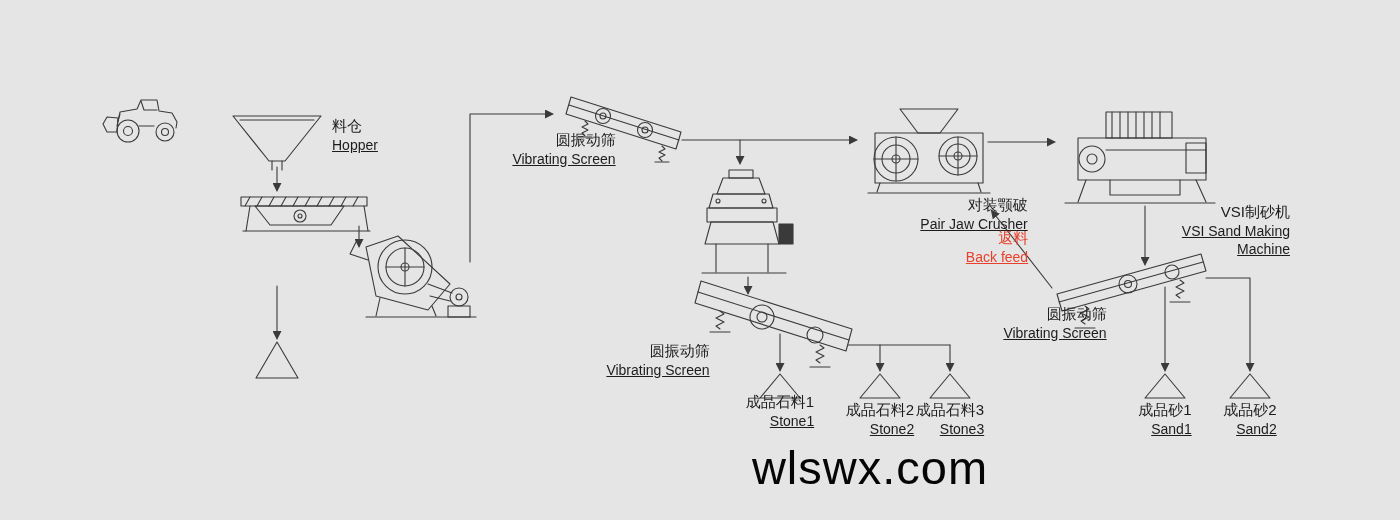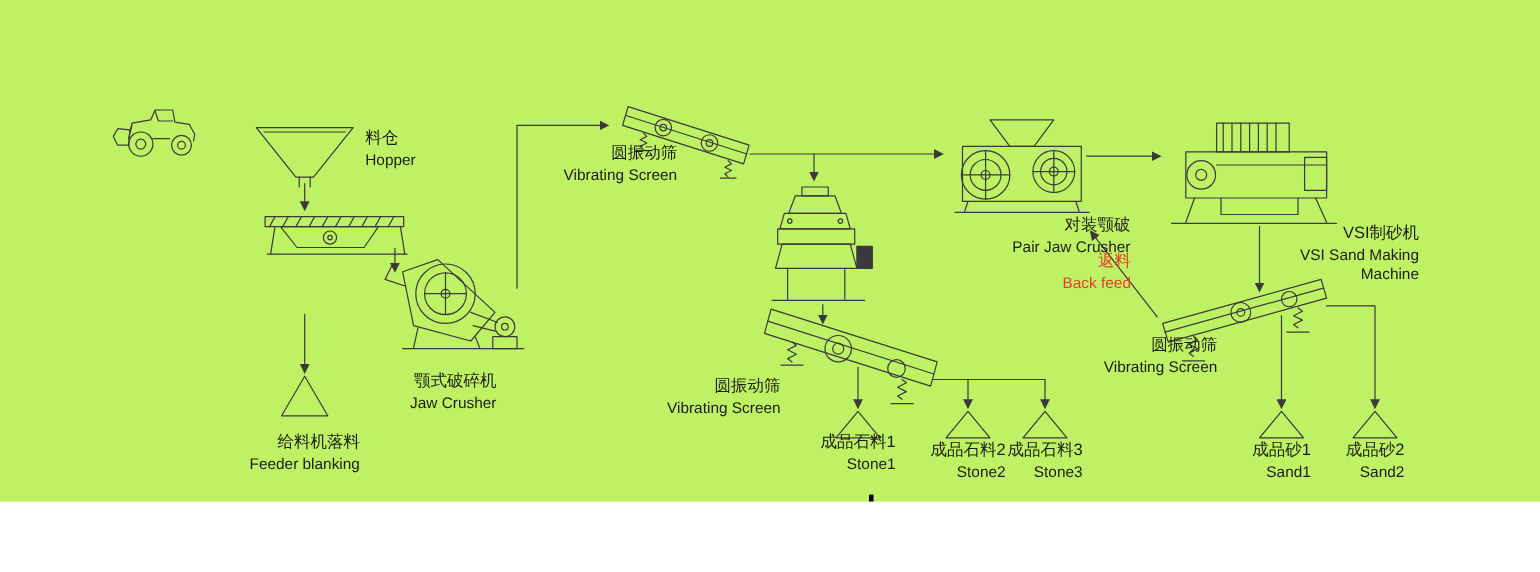--- a/index.html
+++ b/index.html
@@ -1,37 +1,37 @@
 <!DOCTYPE html>
 <html><head>
 <meta charset="utf-8">
 <style>
   html,body{margin:0;padding:0;}
   .stage{
     position:relative;
-    width:1400px;height:456px;
-    background:#bef264;
+    width:1400px;height:520px;
+    background:#e5e5e5;
     overflow:hidden;
     font-family:"Liberation Sans","DejaVu Sans",sans-serif;
     color:#1c1c1c;
   }
   .diagram-svg{position:absolute;left:0;top:0;z-index:1;}
   .m path,.m rect,.m circle,.m line,.ln{
     stroke:#3a3a3a;fill:none;stroke-width:1.1;
     stroke-linecap:round;stroke-linejoin:round;
   }
   .label{
     position:absolute;z-index:2;
     text-align:right;transform:translateX(-50%);
     line-height:1.3;white-space:nowrap;
   }
   .label.wrap{white-space:normal;}
   .label.leftalign{transform:none;text-align:left;}
   .label .zh{font-size:15px;}
-  .label .en{font-size:14px;}
+  .label .en{font-size:14px;text-decoration:underline;}
   .label.red{color:#e8402a;}
   .watermark{
     position:absolute;z-index:2;
     transform:translateX(-50%);
     font-size:47px;color:#050505;letter-spacing:1px;margin-left:48px;
   }
 </style>
 </head>
 <body>
 
@@ -191,29 +191,21 @@
     <path class="ln" d="M1165,287 L1165,370" marker-end="url(#ah)"></path>
     <path class="ln" d="M1206,278 L1250,278 L1250,370" marker-end="url(#ah)"></path>
   </svg>
 
   <div class="label leftalign" style="left:332px;top:116px">
     <div class="zh">料仓</div>
     <div class="en">Hopper</div>
   </div>
 
 
-  <div class="label" style="left:277px;top:392px">
-    <div class="zh">给料机落料</div>
-    <div class="en">Feeder blanking</div>
-  </div>
-
-  <div class="label" style="left:412px;top:337px">
-    <div class="zh">颚式破碎机</div>
-    <div class="en">Jaw Crusher</div>
-  </div>
+
 
   <div class="label" style="left:564px;top:130px">
     <div class="zh">圆振动筛</div>
     <div class="en">Vibrating Screen</div>
   </div>
 
 
   <div class="label" style="left:658px;top:341px">
     <div class="zh">圆振动筛</div>
     <div class="en">Vibrating Screen</div>

